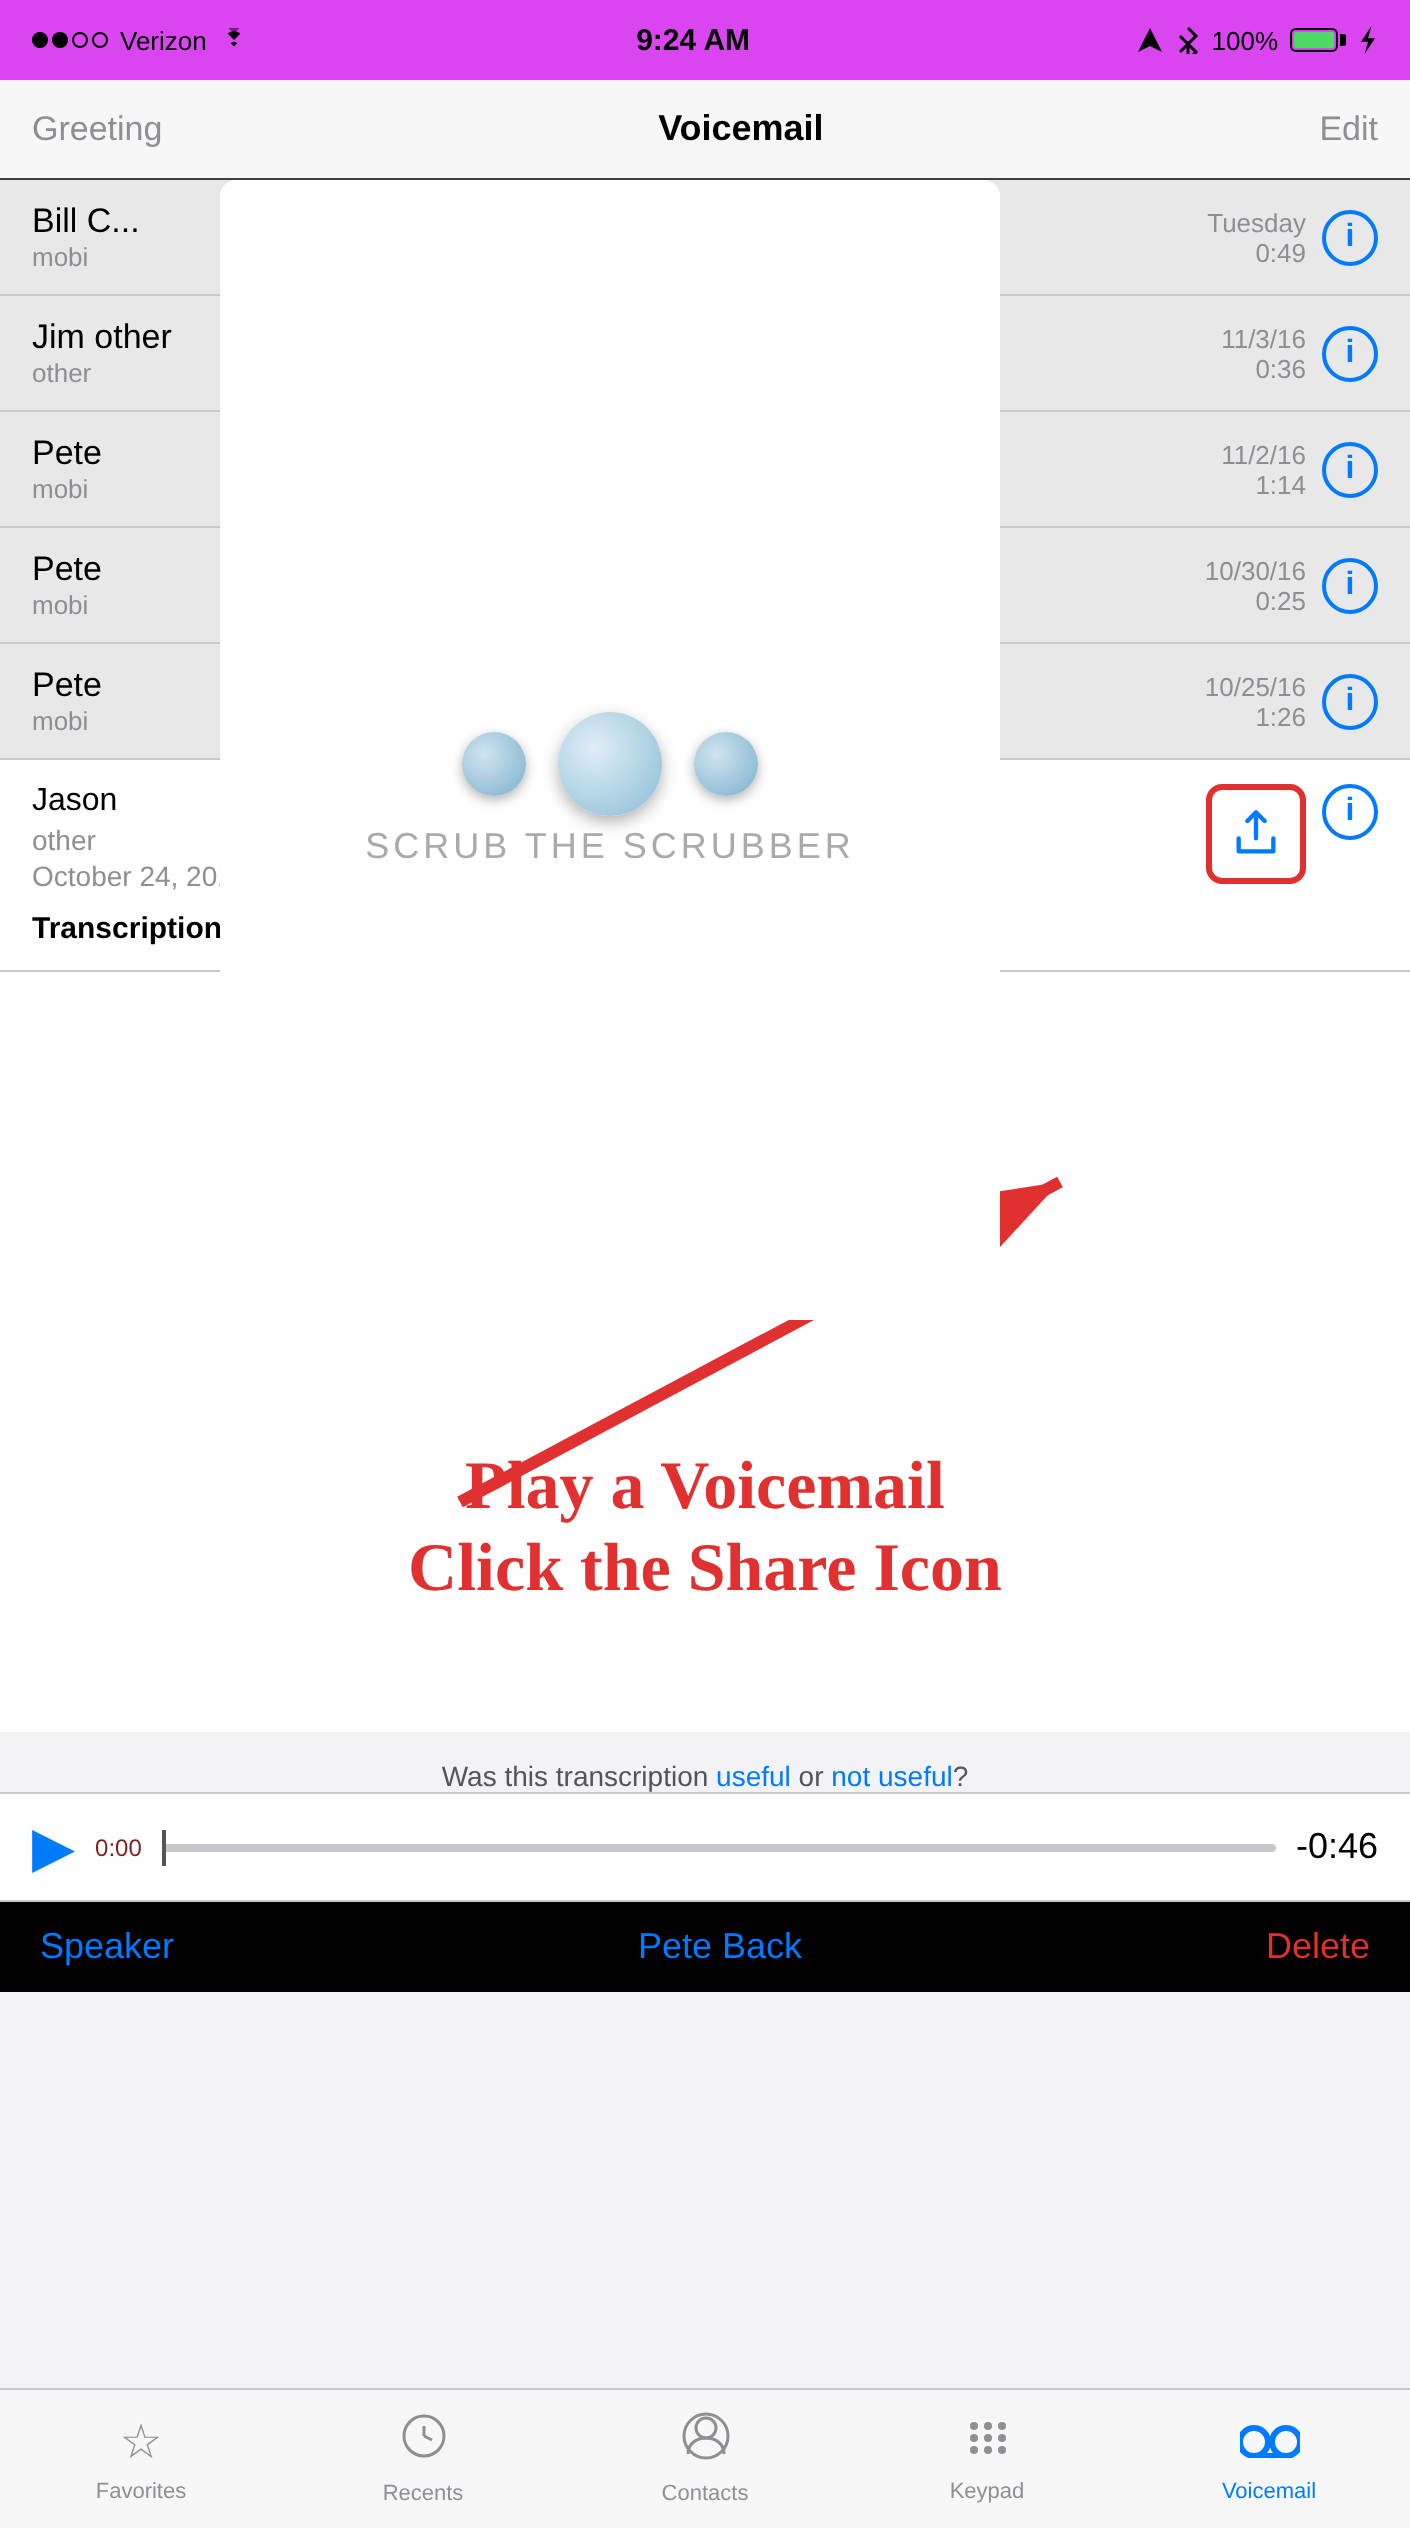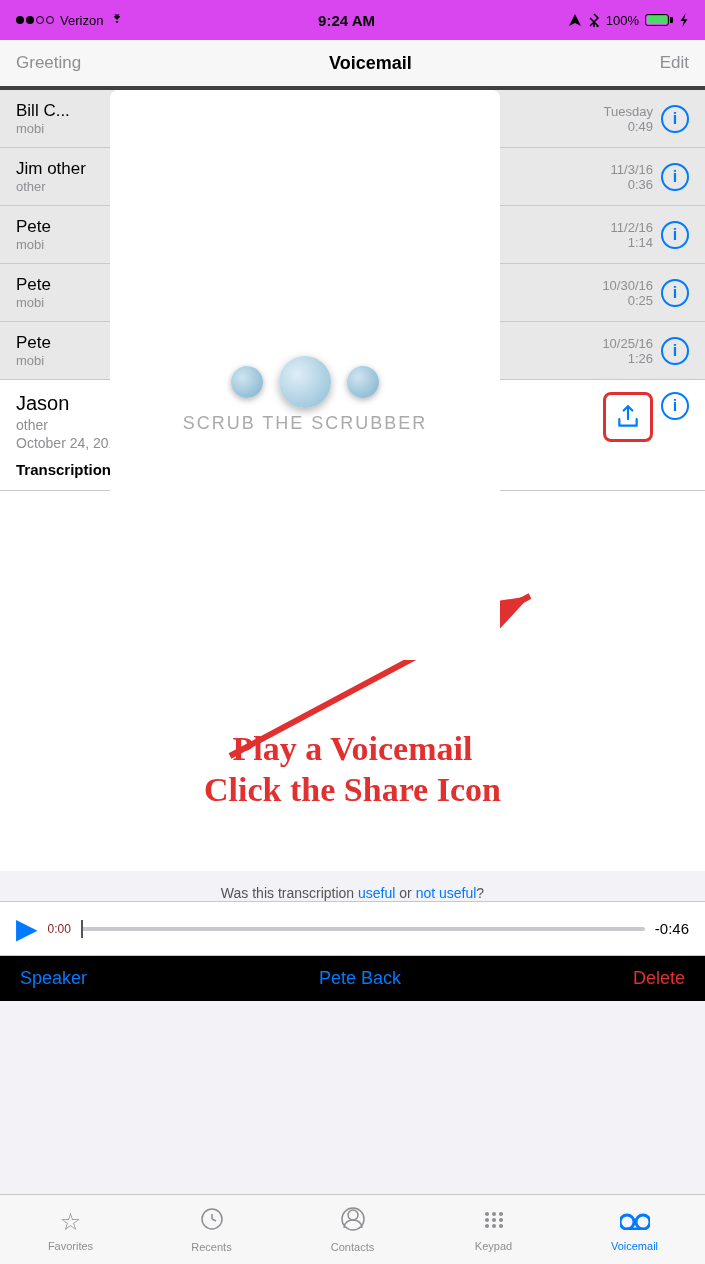--- a/index.html
+++ b/index.html
@@ -34,21 +34,21 @@
       width: 24px; height: 12px; border: 1.5px solid #000; border-radius: 3px;
       display: flex; align-items: center; padding: 1px; position: relative;
     }
     .battery-fill { width: 100%; height: 100%; background: #4cd964; border-radius: 1px; }
     .battery-tip { width: 3px; height: 6px; background: #000; border-radius: 0 1px 1px 0; }
 
     
     .nav-bar {
       display: flex; justify-content: space-between; align-items: center;
       padding: 0 16px; height: 50px; background: #f7f7f7;
-      border-bottom: 4px solid #404040;
+      border-bottom: 1px solid #404040;
     }
     .nav-left, .nav-right { font-size: 17px; color: #8e8e93; }
     .nav-title { font-size: 18px; font-weight: 700; color: #000; }
 
     
     .voicemail-list {
       background: #fff;
       position: relative;
     }
 
@@ -109,21 +109,21 @@
     
     .vm-selected {
       background: #fff;
       padding: 12px 16px;
       border-bottom: 1px solid #c8c8cd;
     }
     .vm-selected-header {
       display: flex; align-items: flex-start; justify-content: space-between;
     }
     .vm-selected-info {}
-    .vm-selected-name { font-size: 20px; font-weight: 400; color: #000; }
+    .vm-selected-name { font-size: 16px; font-weight: 400; color: #000; }
     .vm-selected-label { font-size: 14px; color: #8e8e93; margin-top: 2px; }
     .vm-selected-date { font-size: 14px; color: #8e8e93; margin-top: 2px; }
     .vm-transcription { font-size: 15px; font-weight: 700; color: #000; margin-top: 10px; }
 
     .share-btn-wrapper {
       display: flex; flex-direction: row; align-items: flex-start; gap: 8px;
     }
     .share-btn {
       width: 50px; height: 50px;
       border: 3px solid #e03030;
@@ -179,21 +179,21 @@
     }
     .playback-time { font-size: 12px; color: #7f1d1d; }
     .playback-track {
       flex: 1; height: 4px; background: #c8c8cd; border-radius: 2px;
       position: relative;
     }
     .playback-divider {
       width: 2px; height: 18px; background: #555; position: absolute;
       left: 0; top: -7px;
     }
-    .playback-end { font-size: 15px; color: #000; }
+    .playback-end { font-size: 18px; color: #000; }
 
     
     .action-bar {
       display: flex; justify-content: space-between; align-items: center;
       padding: 12px 20px; background: #000000; border-top: 1px solid #c8c8cd;
     }
     .action-btn { font-size: 18px; color: #007aff; cursor: pointer; }
     .action-btn.delete { color: #e03030; }
 
     

